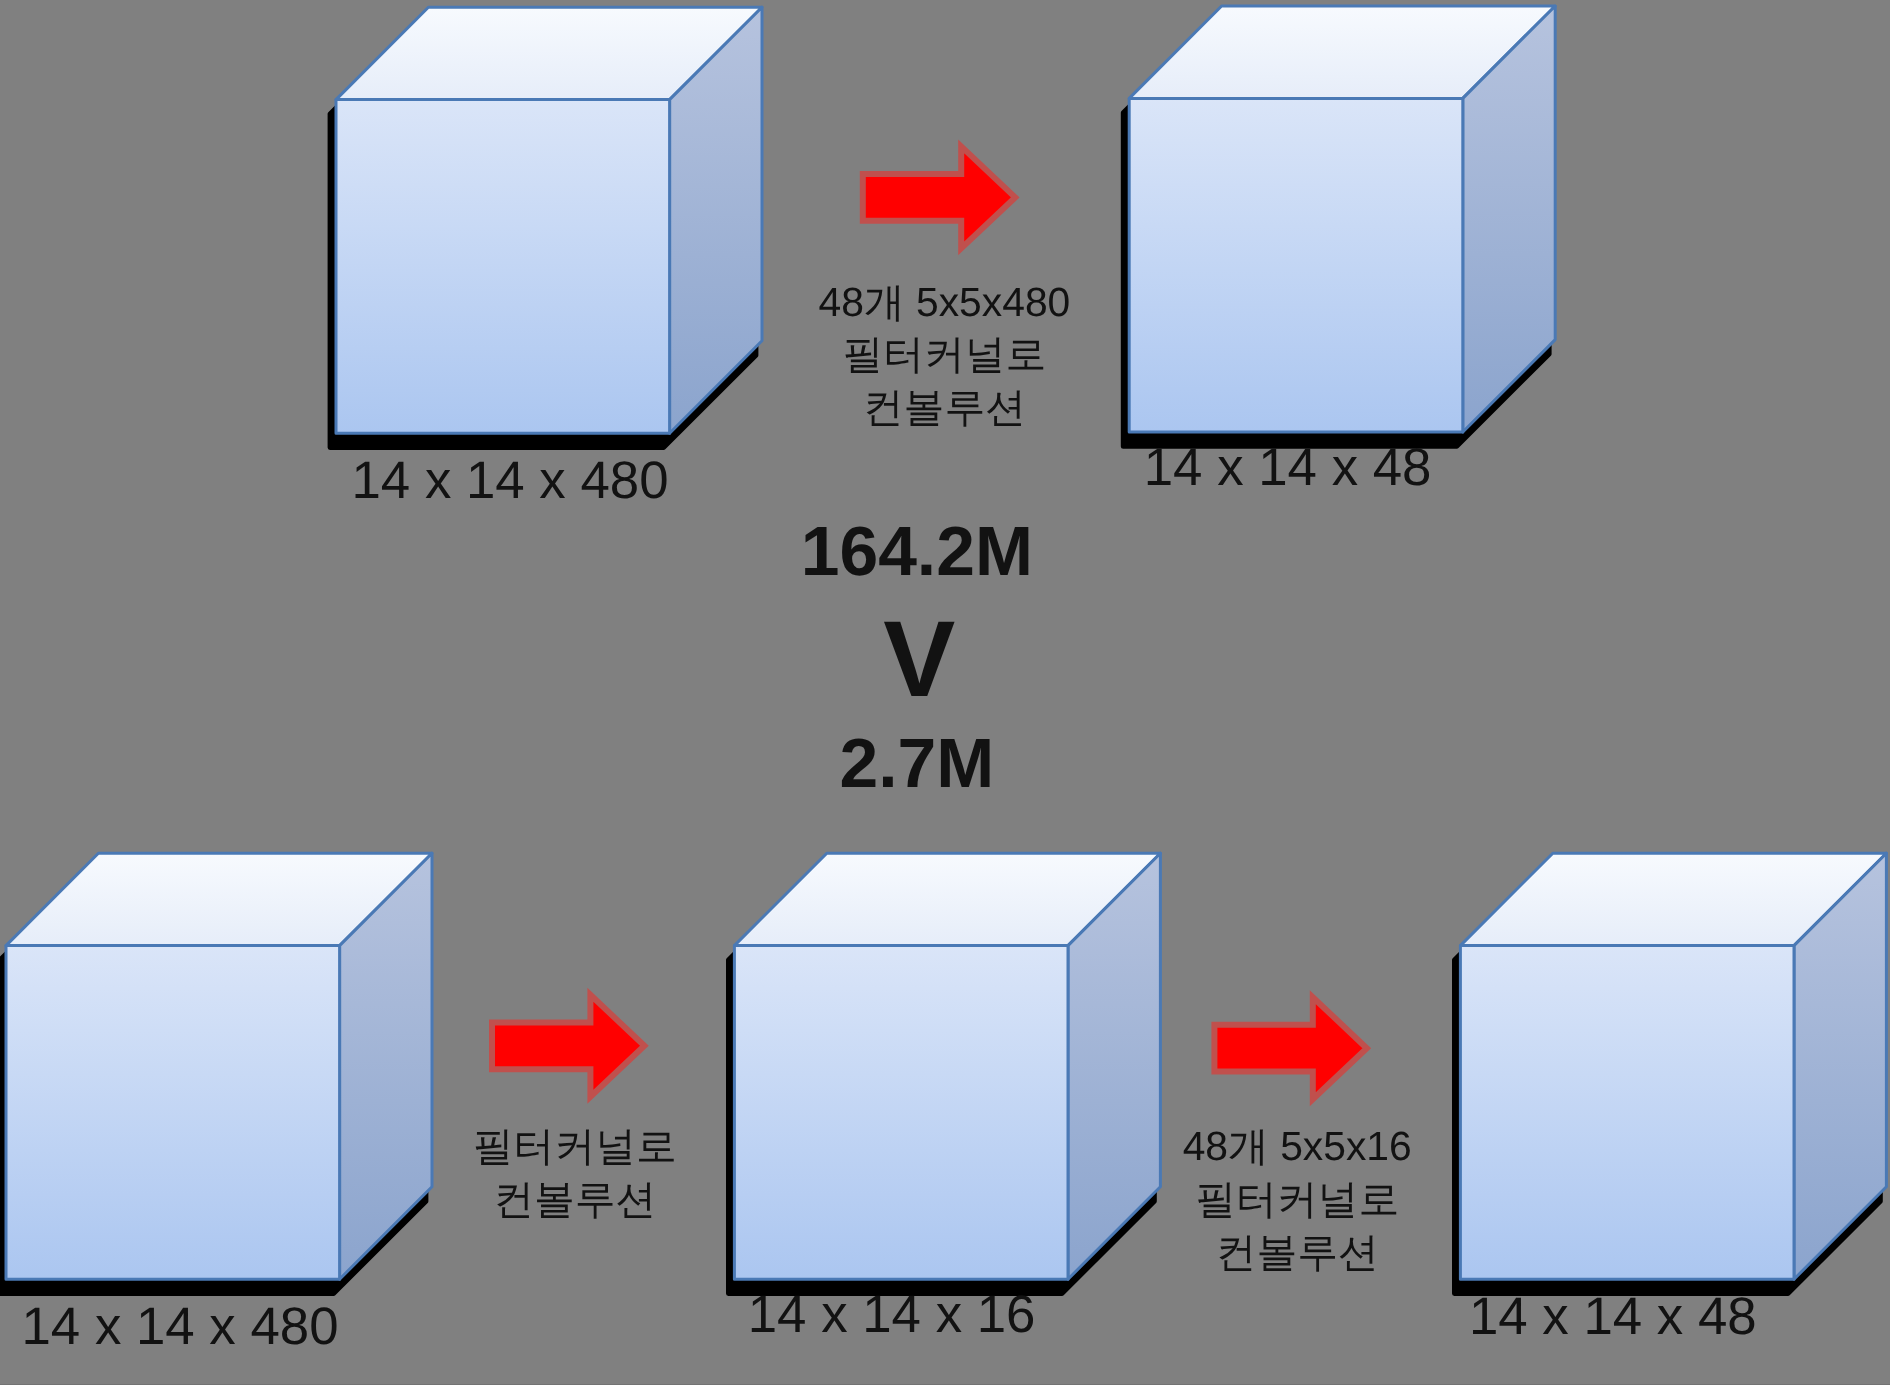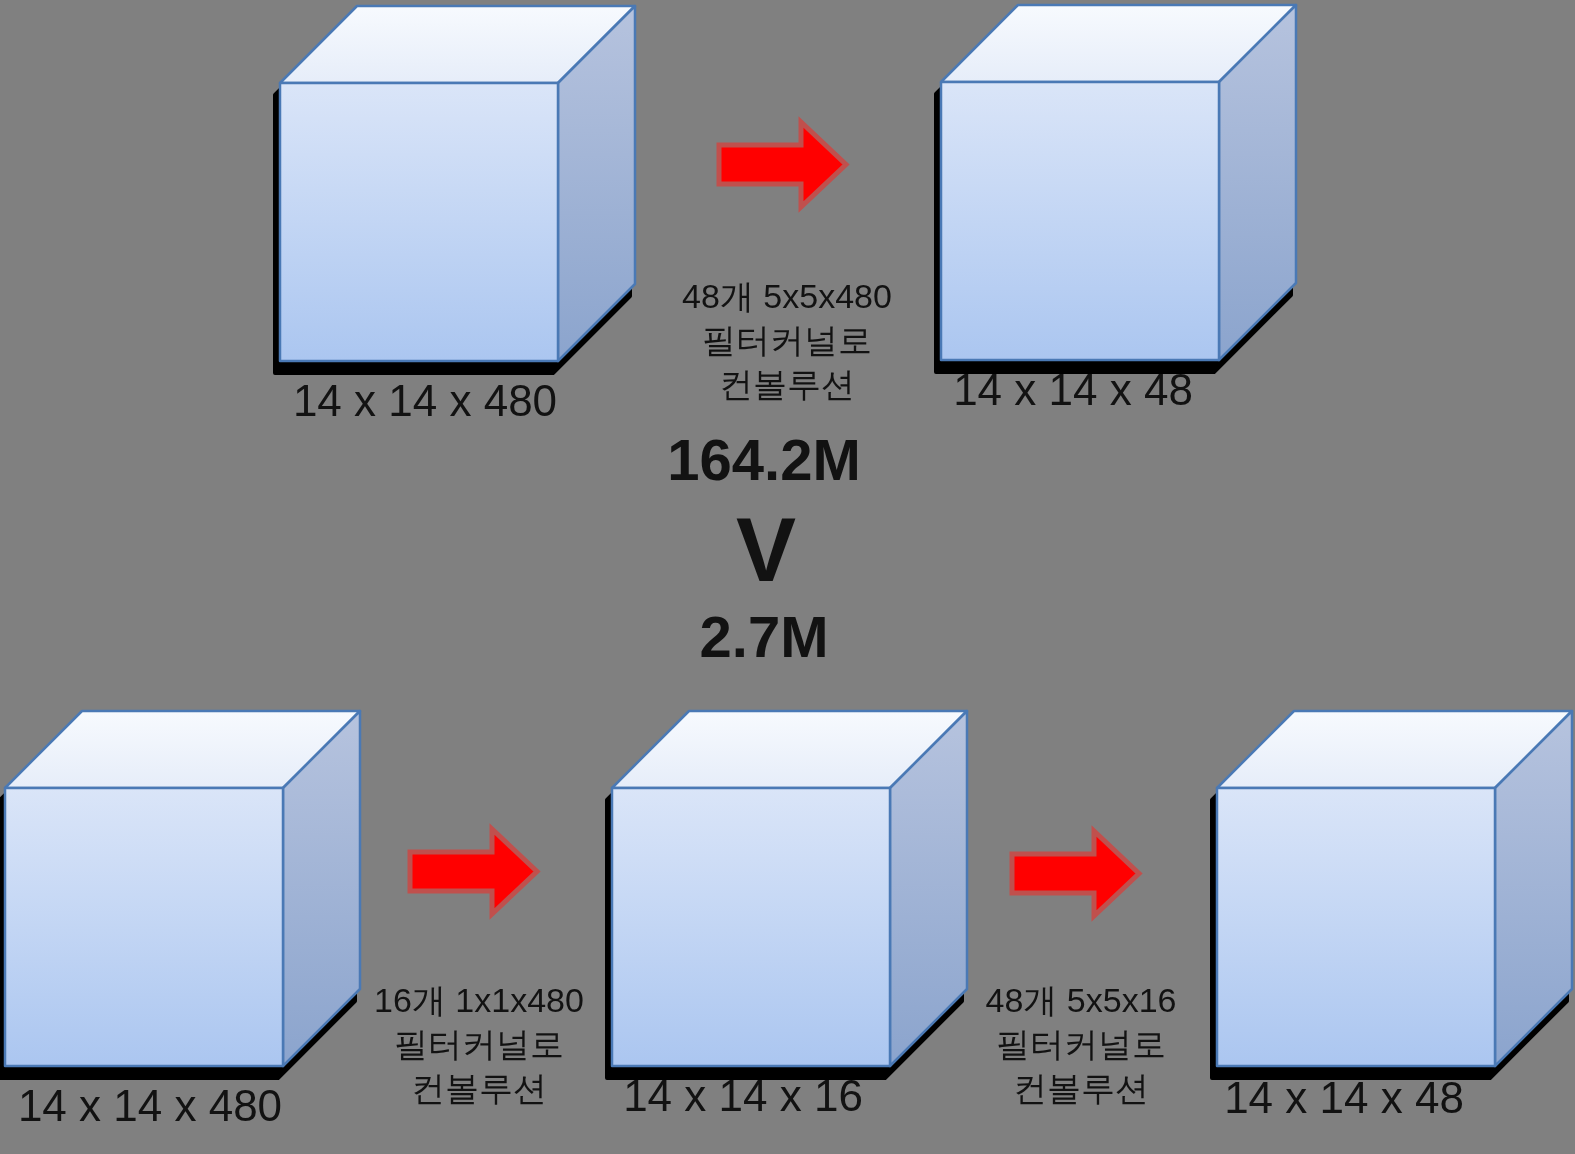--- a/index.html
+++ b/index.html
@@ -27,21 +27,20 @@
     transform: translateX(-50%);
     text-align: center;
   }
   .dim-label {
     font-size: 44px;
     line-height: 40px;
   }
   .caption {
     font-size: 34px;
     line-height: 44px;
-    margin-top: 44px;
   }
   .big-num {
     font-size: 58px;
     font-weight: bold;
     line-height: 1.15;
   }
   .versus {
     font-size: 90px;
     font-weight: bold;
     line-height: 1;
@@ -113,21 +112,20 @@
     <div>컨볼루션</div>
   </div>
   <div class="txt dim-label" style="left:425px; top:381px;">14 x 14 x 480</div>
   <div class="txt dim-label" style="left:1073px; top:370px;">14 x 14 x 48</div>
 
   <div class="txt big-num" style="left:764px; top:427px;">164.2M</div>
   <div class="txt versus" style="left:766px; top:505px;">V</div>
   <div class="txt big-num" style="left:764px; top:604px;">2.7M</div>
 
   <div class="txt caption" style="left:479px; top:934px;">
-    <div>16개 1x1x480</div>
     <div>필터커널로</div>
     <div>컨볼루션</div>
   </div>
   <div class="txt caption" style="left:1081px; top:934px;">
     <div>48개 5x5x16</div>
     <div>필터커널로</div>
     <div>컨볼루션</div>
   </div>
   <div class="txt dim-label" style="left:150px; top:1086px;">14 x 14 x 480</div>
   <div class="txt dim-label" style="left:743px; top:1076px;">14 x 14 x 16</div>

